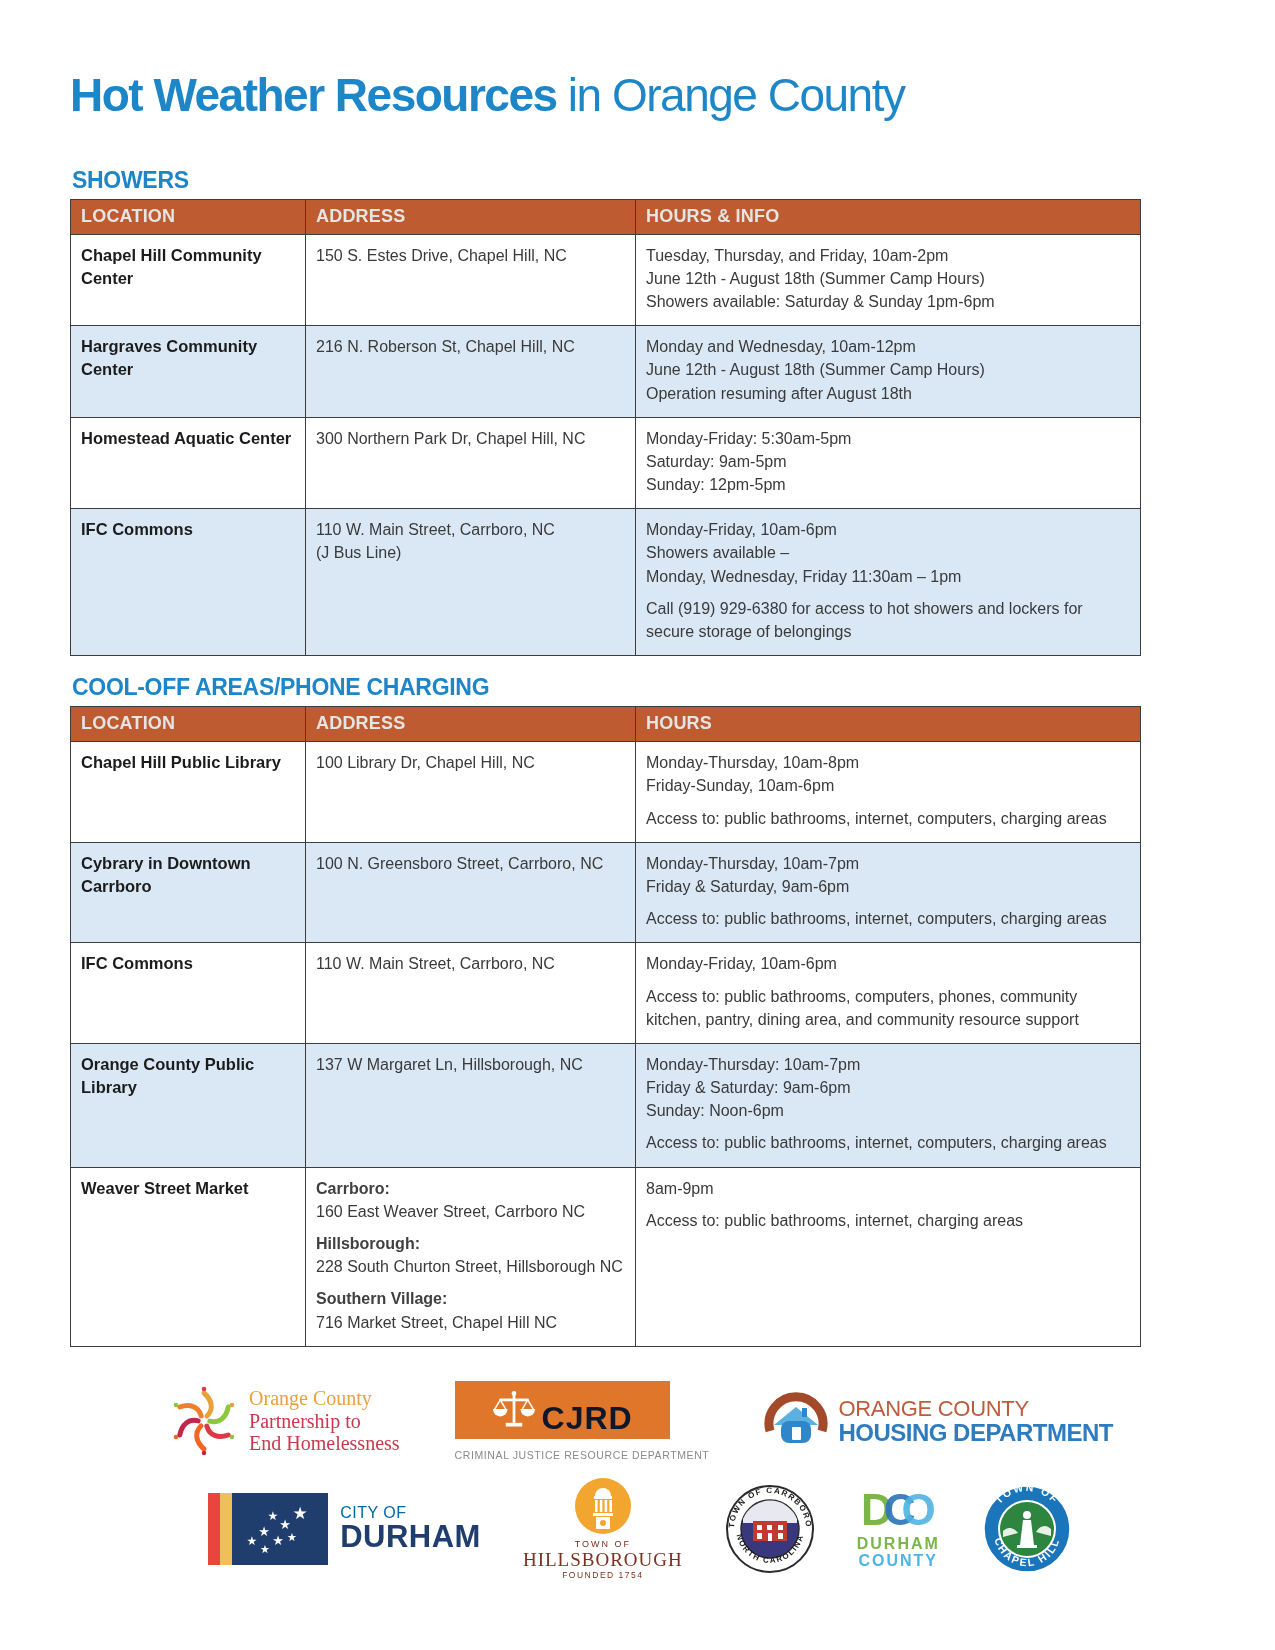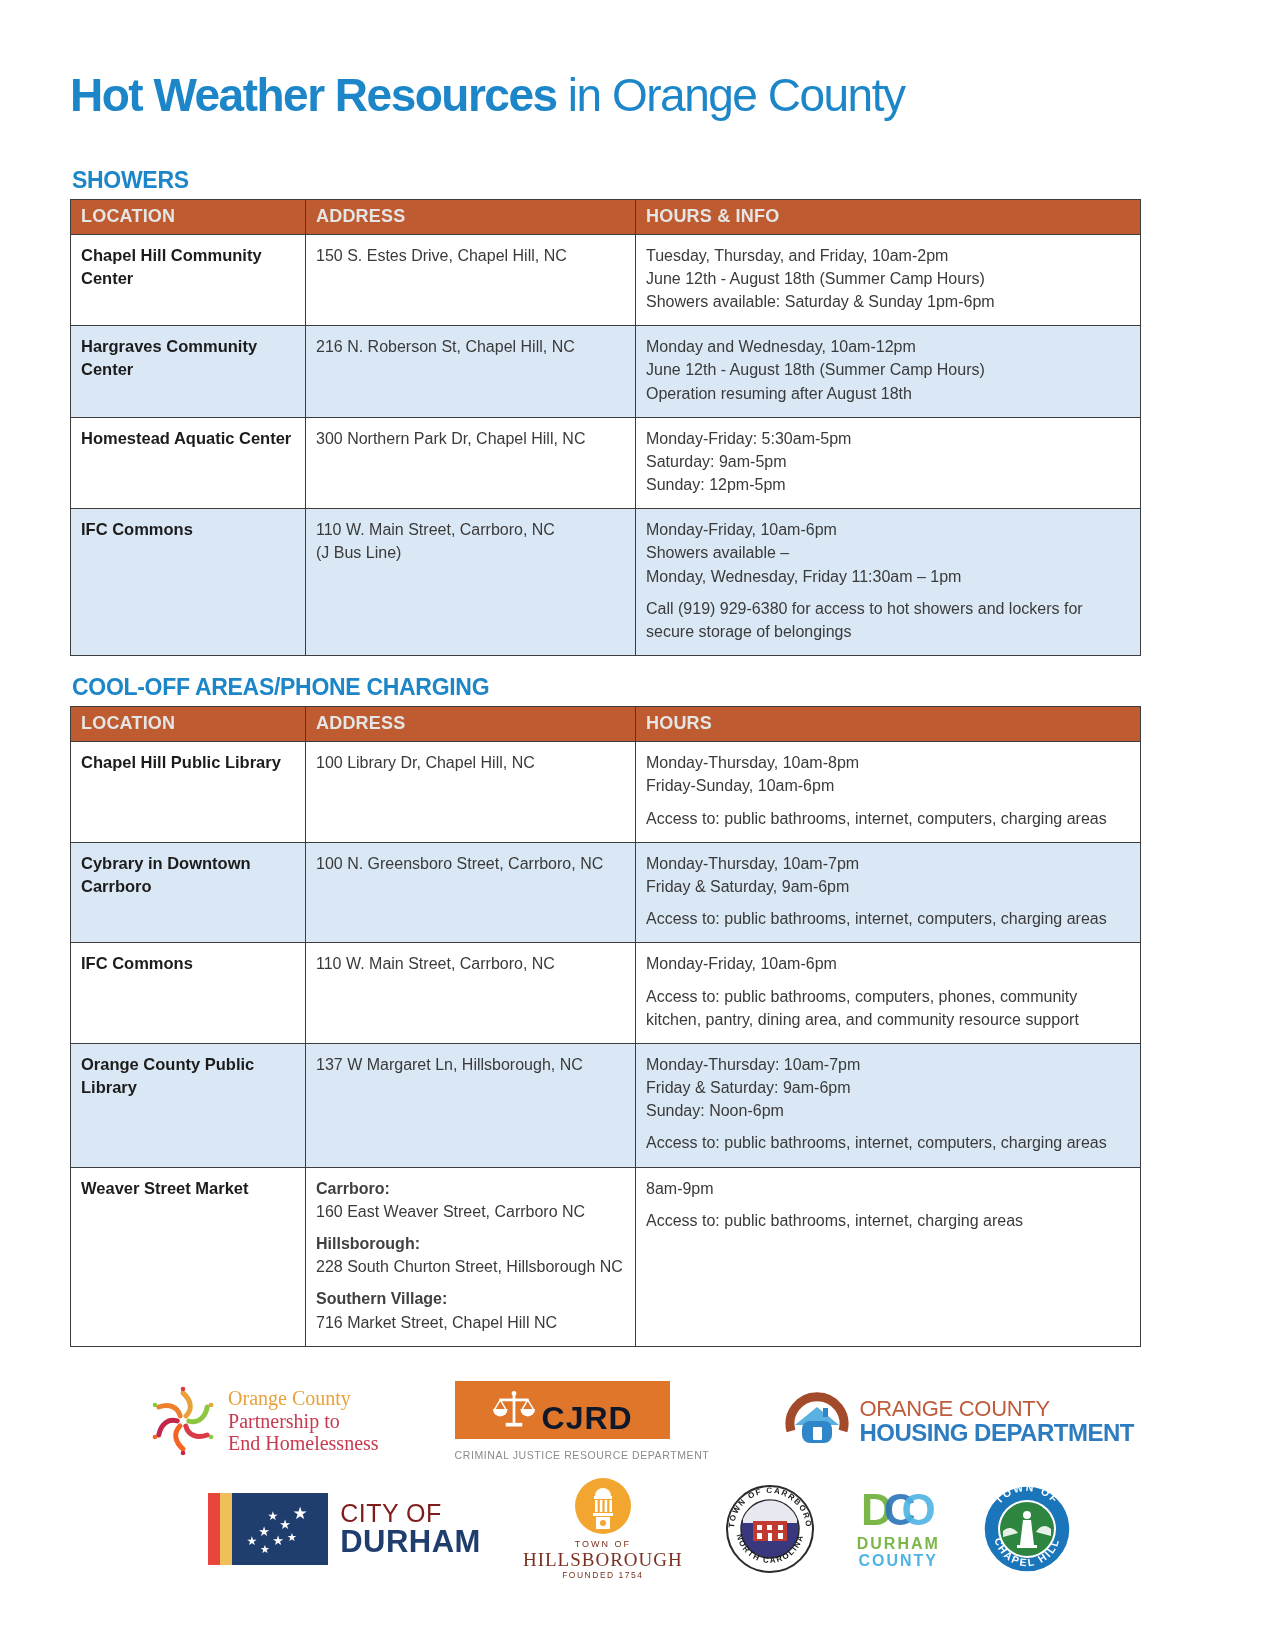--- a/index.html
+++ b/index.html
@@ -42,21 +42,21 @@
     font-size:16px; line-height:1.45; color:#3a3a3a;
   }
   .res-table tr.alt td { background:#DAE8F5; }
   .res-table td.loc { font-weight:700; color:#1c1c1c; font-size:16.5px; line-height:1.4; }
   .cell-line.bold { font-weight:700; color:#404040; }
   .cell-line.gap { margin-top:9px; }
 
   
   .logos { margin-top:34px; }
   .logo-row { display:flex; justify-content:center; align-items:center; }
-  .logo-row1 { gap:76px; }
+  .logo-row1 { gap:55px; }
   .logo-row2 { gap:42px; margin-top:16px; align-items:center; }
   .logo { display:flex; align-items:center; }
 
   
   .partnership .p-text { margin-left:8px; font-family:"Liberation Serif", serif; line-height:1.12; }
   .partnership .p1 { color:#E9A13B; font-size:20px; }
   .partnership .p2, .partnership .p3 { color:#C8394F; font-size:20px; }
 
   
   .cjrd { flex-direction:column; align-items:stretch; }
@@ -67,21 +67,21 @@
   .cjrd-acronym { color:#0f172a; font-weight:700; font-size:32px; letter-spacing:1px; line-height:1;margin-top:16px; }
   .cjrd-caption { color:#8a8a8a; font-size:10.5px; letter-spacing:0.6px; margin-top:10px; text-align:center; }
 
   
   .housing .h-text { margin-left:10px; line-height:1.05; }
   .housing .h1 { color:#BE5B3A; font-size:22px; letter-spacing:-0.3px; }
   .housing .h2 { color:#2E7CC0; font-size:24px; font-weight:700; letter-spacing:-0.5px; }
 
   
   .durham-city .d-text { margin-left:12px; line-height:1.0; }
-  .durham-city .d1 { color:#7f1d1d; font-size:25px; letter-spacing:0.5px; }
+  .durham-city .d1 { color:#0369a1; font-size:16px; letter-spacing:0.5px; }
   .durham-city .d2 { color:#1F3E6E; font-size:31px; font-weight:700; letter-spacing:0.5px; }
 
   
   .hillsborough { flex-direction:column; text-align:center; line-height:1.15; }
   .hillsborough .hb1 { color:#7B3021; font-size:9px; letter-spacing:2px; margin-top:4px; }
   .hillsborough .hb2 { color:#7B3021; font-family:"Liberation Serif", serif; font-size:19px; letter-spacing:1px; }
   .hillsborough .hb3 { color:#7B3021; font-size:8.5px; letter-spacing:1.5px; }
 
   
   .dco { flex-direction:column; text-align:center; line-height:1.05; }

